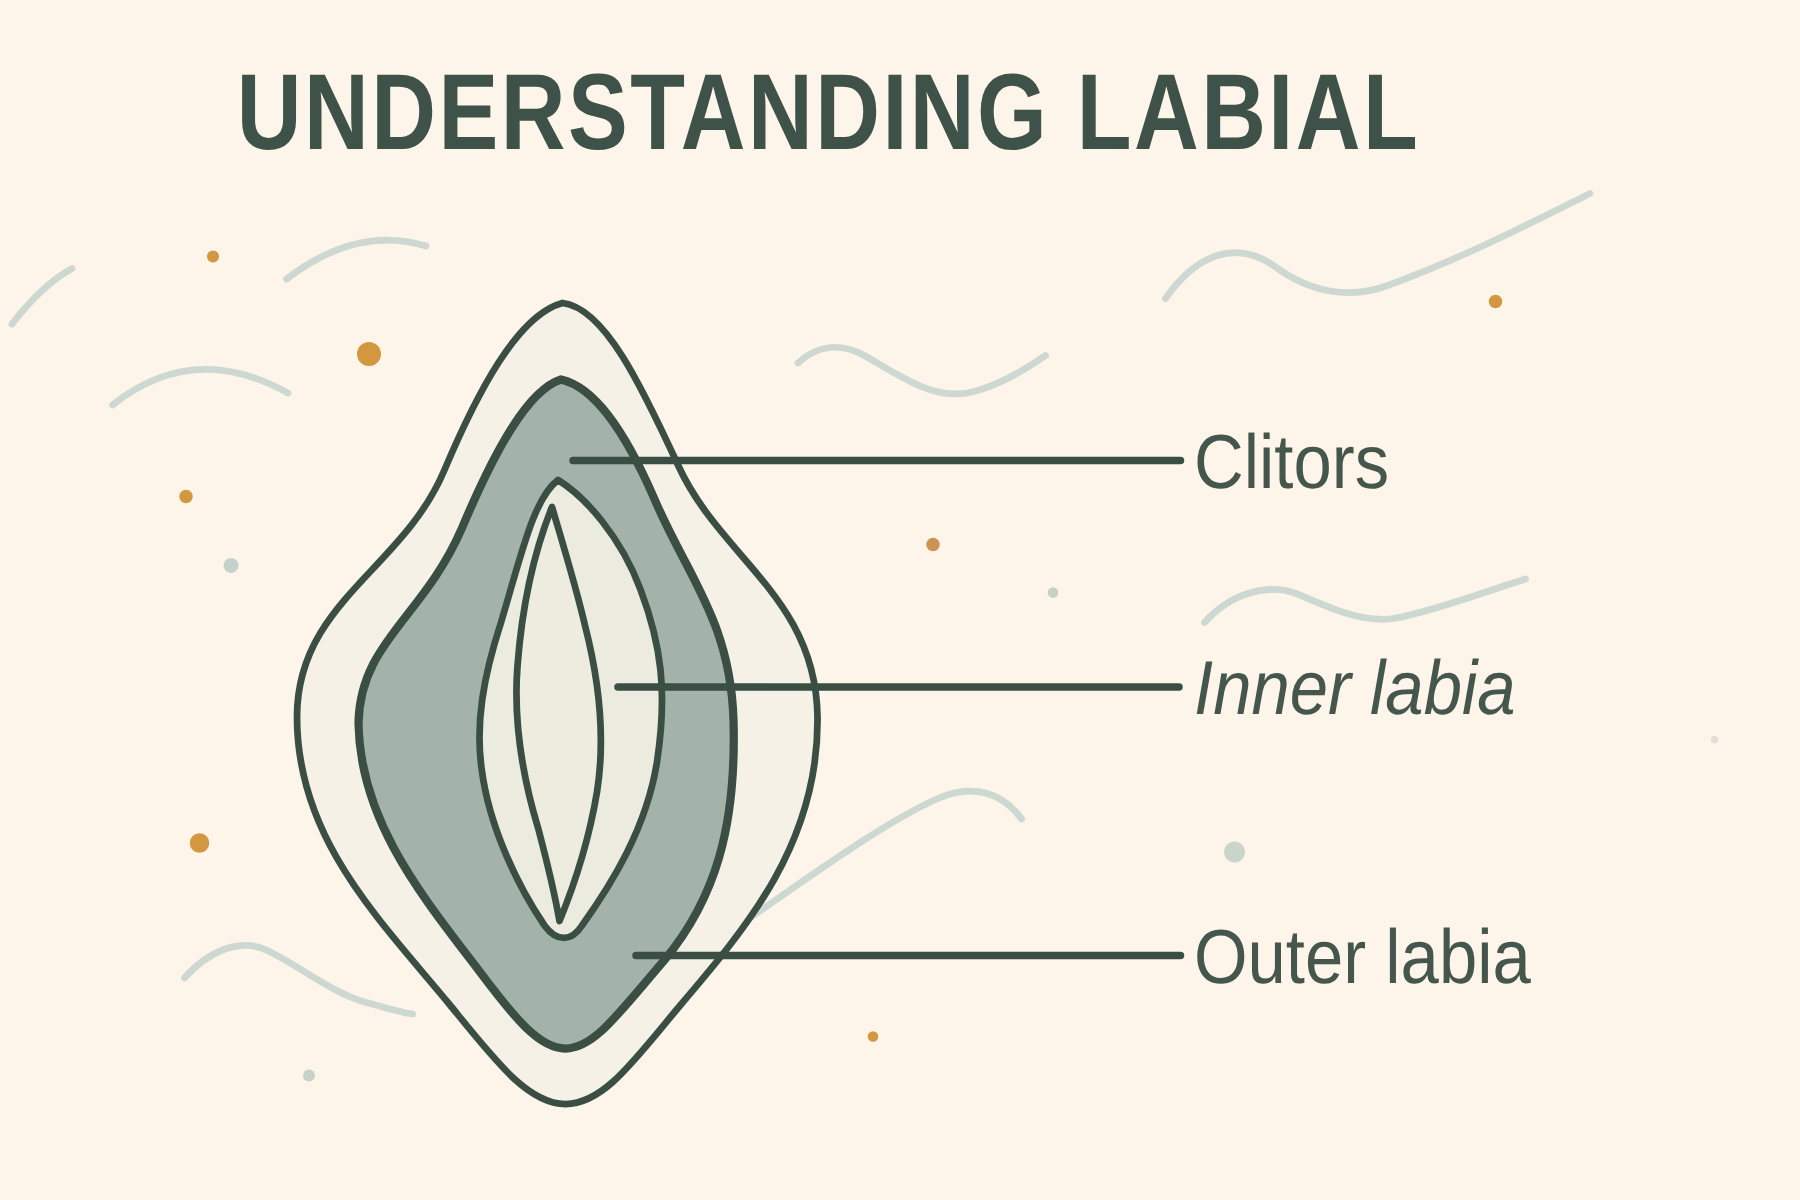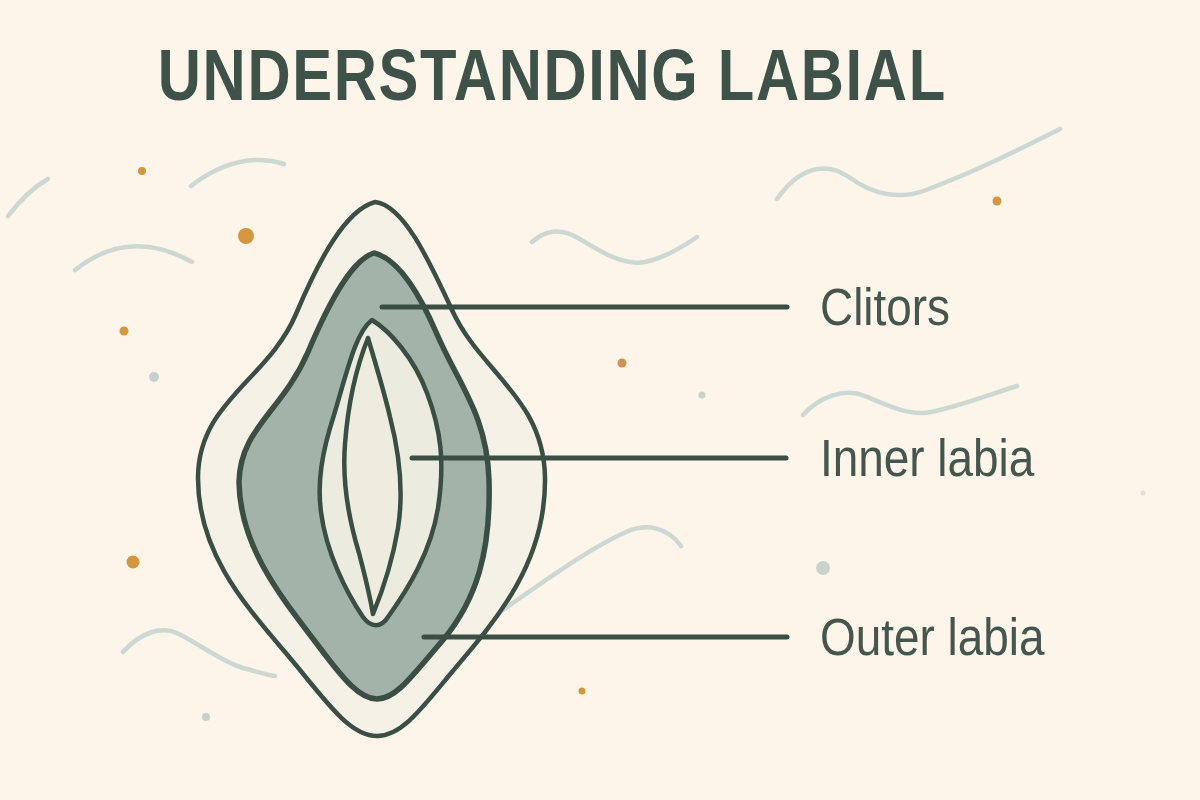--- a/index.html
+++ b/index.html
@@ -22,33 +22,33 @@
     letter-spacing:2px;
     white-space:nowrap;
   }
   .title-line span{
     display:inline-block;
     transform:scaleX(0.83);
     transform-origin:center top;
   }
   .part-label{
     position:absolute;
-    left:820px;
+    left:796px;
     color:#45564d;
     font-size:51px;
     line-height:51px;
     white-space:nowrap;
   }
   .part-label span{
     display:inline-block;
     transform:scaleX(0.9);
     transform-origin:left center;
   }
   .label-clitoris{top:282px;}
-  .label-inner-labia{top:433px;}
+  .label-inner-labia{top:433px;font-style:italic;}
   .label-outer-labia{top:612px;}
 </style>
 </head>
 <body>
 
 <div class="canvas">
 
   <svg class="diagram-svg" width="1200" height="800" viewBox="0 0 1200 800">
 
     <g stroke="#ccd8d1" stroke-width="4.5" fill="none" stroke-linecap="round">

